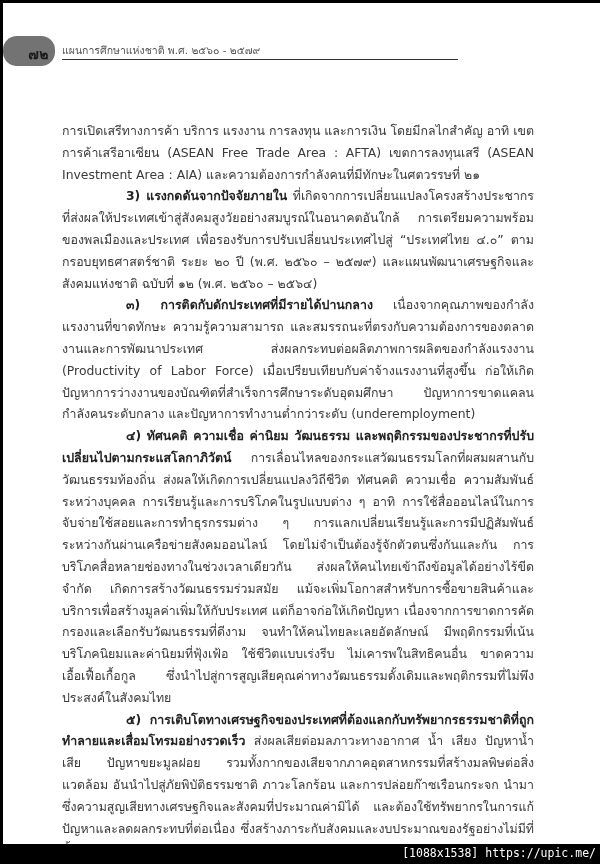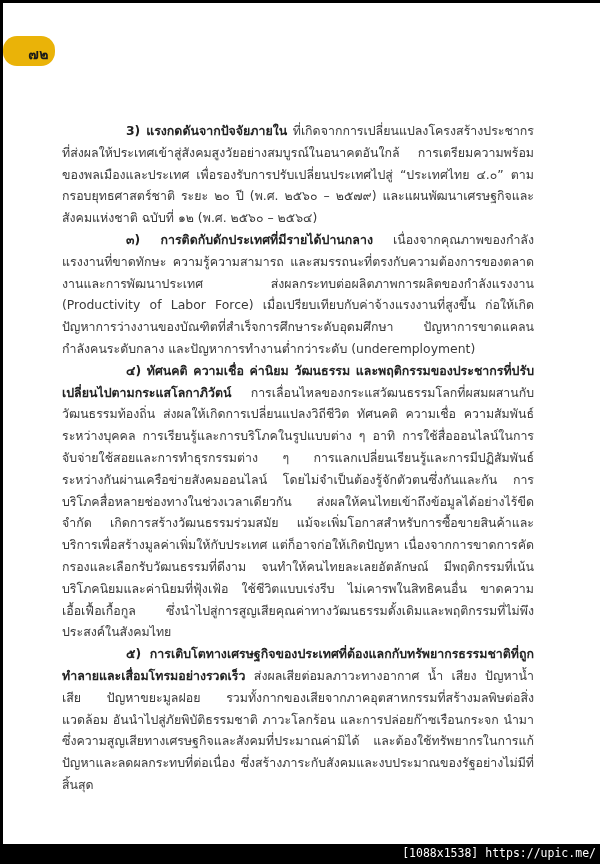--- a/index.html
+++ b/index.html
@@ -21,21 +21,21 @@
       width: 597px;
       height: 841px;
       background: #ffffff;
     }
     .page-tab {
       position: absolute;
       left: 0;
       top: 33px;
       width: 52px;
       height: 30px;
-      background: #eab308;
+      background: #737373;
       border-radius: 14px;
     }
     .page-number {
       position: absolute;
       right: 6px;
       top: 7px;
       font-size: 14px;
       font-weight: bold;
       color: #1a1a1a;
       letter-spacing: 0.5px;
@@ -93,22 +93,26 @@
   </style>
 </head>
 <body>
 
 <div class="page">
 
   <div class="page-tab">
     <span class="page-number">๗๒</span>
   </div>
 
+  <div class="running-header">แผนการศึกษาแห่งชาติ พ.ศ. ๒๕๖๐ - ๒๕๗๙</div>
 
   <div class="body-text">
+    <p class="para">
+      <b></b><span>การเปิดเสรีทางการค้า บริการ แรงงาน การลงทุน และการเงิน โดยมีกลไกสำคัญ อาทิ เขตการค้าเสรีอาเซียน (ASEAN Free Trade Area : AFTA) เขตการลงทุนเสรี (ASEAN Investment Area : AIA) และความต้องการกำลังคนที่มีทักษะในศตวรรษที่ ๒๑</span>
+    </p>
     <p class="para indent">
       <b>3) แรงกดดันจากปัจจัยภายใน</b><span> ที่เกิดจากการเปลี่ยนแปลงโครงสร้างประชากรที่ส่งผลให้ประเทศเข้าสู่สังคมสูงวัยอย่างสมบูรณ์ในอนาคตอันใกล้ การเตรียมความพร้อมของพลเมืองและประเทศ เพื่อรองรับการปรับเปลี่ยนประเทศไปสู่ “ประเทศไทย ๔.๐” ตามกรอบยุทธศาสตร์ชาติ ระยะ ๒๐ ปี (พ.ศ. ๒๕๖๐ – ๒๕๗๙) และแผนพัฒนาเศรษฐกิจและสังคมแห่งชาติ ฉบับที่ ๑๒ (พ.ศ. ๒๕๖๐ – ๒๕๖๔)</span>
     </p>
     <p class="para indent">
       <b>๓) การติดกับดักประเทศที่มีรายได้ปานกลาง</b><span> เนื่องจากคุณภาพของกำลังแรงงานที่ขาดทักษะ ความรู้ความสามารถ และสมรรถนะที่ตรงกับความต้องการของตลาดงานและการพัฒนาประเทศ ส่งผลกระทบต่อผลิตภาพการผลิตของกำลังแรงงาน (Productivity of Labor Force) เมื่อเปรียบเทียบกับค่าจ้างแรงงานที่สูงขึ้น ก่อให้เกิดปัญหาการว่างงานของบัณฑิตที่สำเร็จการศึกษาระดับอุดมศึกษา ปัญหาการขาดแคลนกำลังคนระดับกลาง และปัญหาการทำงานต่ำกว่าระดับ (underemployment)</span>
     </p>
     <p class="para indent">
       <b>๔) ทัศนคติ ความเชื่อ ค่านิยม วัฒนธรรม และพฤติกรรมของประชากรที่ปรับเปลี่ยนไปตามกระแสโลกาภิวัตน์</b><span> การเลื่อนไหลของกระแสวัฒนธรรมโลกที่ผสมผสานกับวัฒนธรรมท้องถิ่น ส่งผลให้เกิดการเปลี่ยนแปลงวิถีชีวิต ทัศนคติ ความเชื่อ ความสัมพันธ์ระหว่างบุคคล การเรียนรู้และการบริโภคในรูปแบบต่าง ๆ อาทิ การใช้สื่อออนไลน์ในการจับจ่ายใช้สอยและการทำธุรกรรมต่าง ๆ การแลกเปลี่ยนเรียนรู้และการมีปฏิสัมพันธ์ระหว่างกันผ่านเครือข่ายสังคมออนไลน์ โดยไม่จำเป็นต้องรู้จักตัวตนซึ่งกันและกัน การบริโภคสื่อหลายช่องทางในช่วงเวลาเดียวกัน ส่งผลให้คนไทยเข้าถึงข้อมูลได้อย่างไร้ขีดจำกัด เกิดการสร้างวัฒนธรรมร่วมสมัย แม้จะเพิ่มโอกาสสำหรับการซื้อขายสินค้าและบริการเพื่อสร้างมูลค่าเพิ่มให้กับประเทศ แต่ก็อาจก่อให้เกิดปัญหา เนื่องจากการขาดการคัดกรองและเลือกรับวัฒนธรรมที่ดีงาม จนทำให้คนไทยละเลยอัตลักษณ์ มีพฤติกรรมที่เน้นบริโภคนิยมและค่านิยมที่ฟุ้งเฟ้อ ใช้ชีวิตแบบเร่งรีบ ไม่เคารพในสิทธิคนอื่น ขาดความเอื้อเฟื้อเกื้อกูล ซึ่งนำไปสู่การสูญเสียคุณค่าทางวัฒนธรรมดั้งเดิมและพฤติกรรมที่ไม่พึงประสงค์ในสังคมไทย</span>
     </p>
     <p class="para indent">

